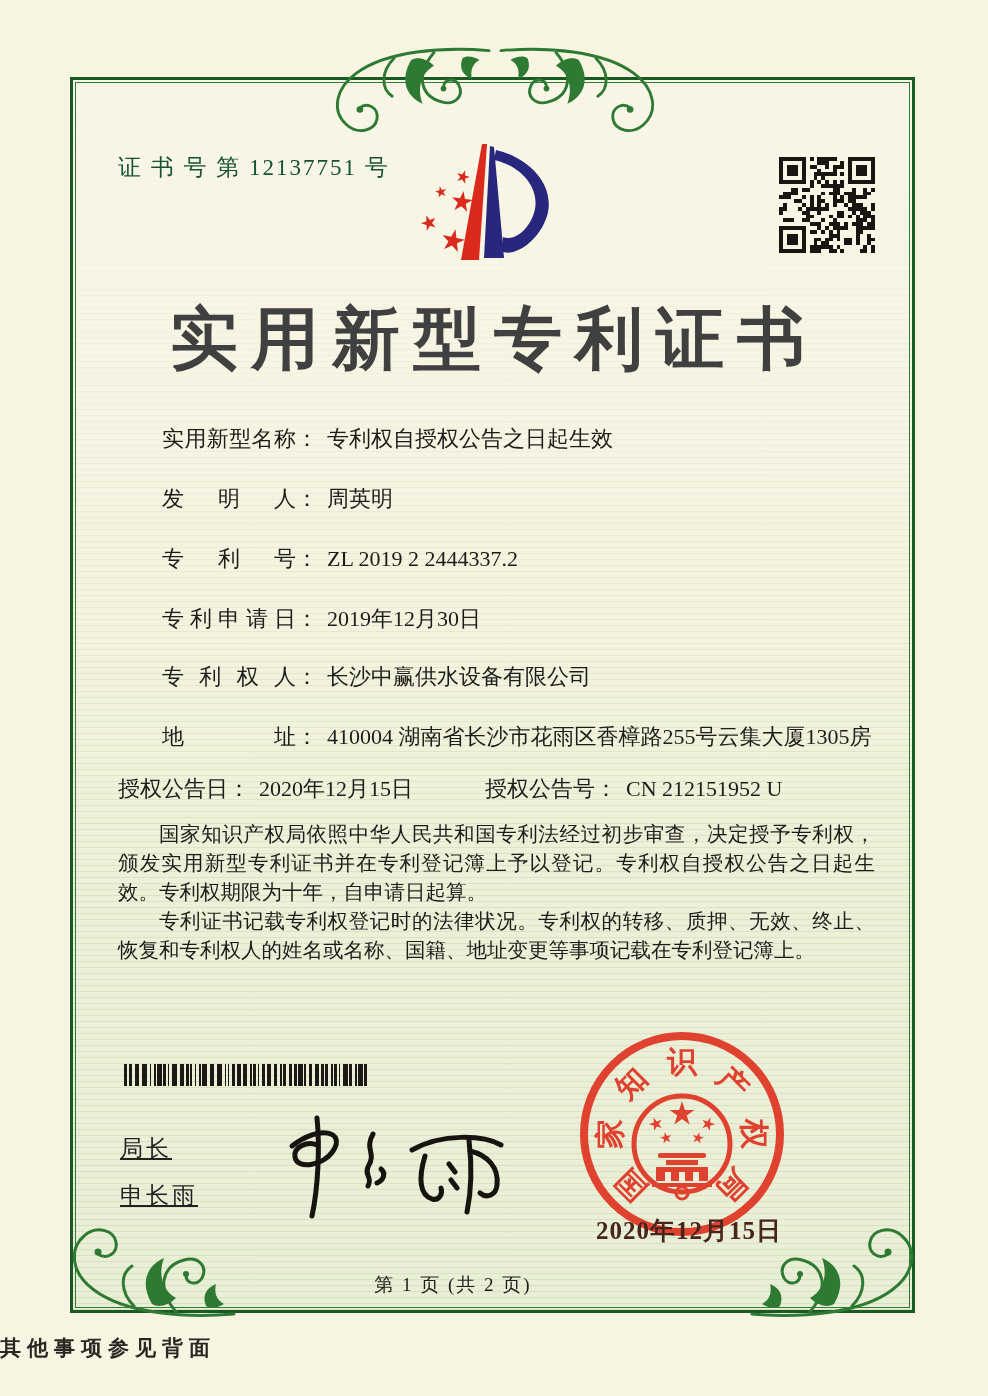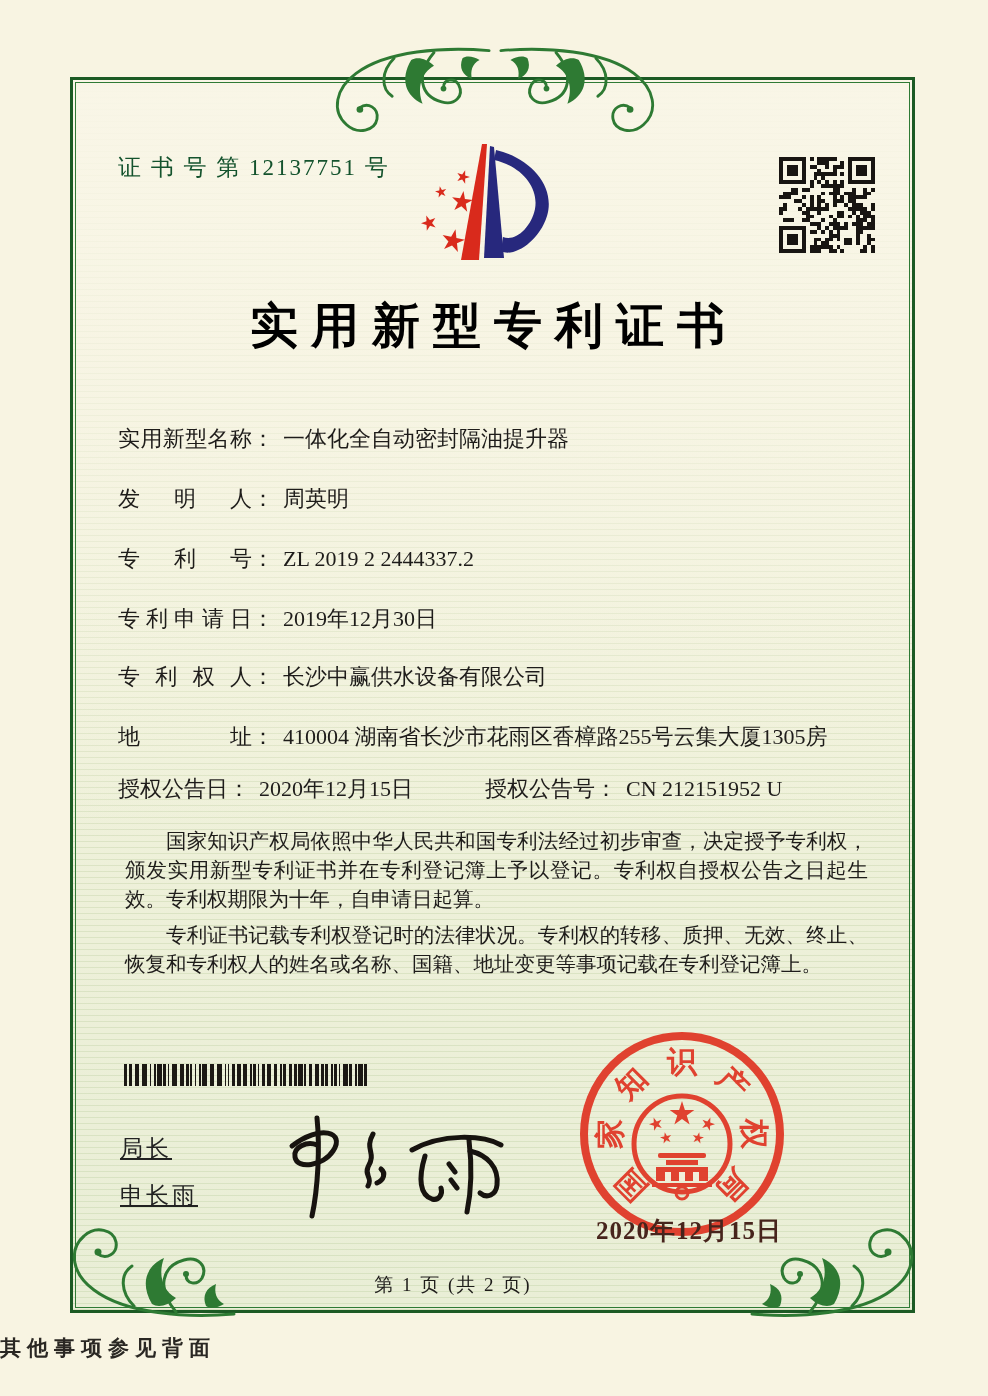--- a/index.html
+++ b/index.html
@@ -14,29 +14,29 @@
     position:absolute; left:70px; top:77px; width:845px; height:1236px;
     box-sizing:border-box; border:3px solid #1c5a24;
     background:
       linear-gradient(180deg, rgba(249,246,231,.95) 0%, rgba(249,246,231,.55) 30%, rgba(249,246,231,0) 62%),
       repeating-linear-gradient(0deg, rgba(124,162,84,.16) 0 1px, rgba(0,0,0,0) 1px 6px),
       linear-gradient(180deg,#f6f3e0 0%,#eff1da 55%,#e9eed6 100%);
   }
   .frame::after{content:""; position:absolute; inset:2px; border:1px solid #2f7a35; pointer-events:none;}
   .abs{position:absolute;}
   .cert-no{left:118px; top:152px; font-size:23px; letter-spacing:2px; color:#14532d;}
-  .title{left:0; right:0; top:294px; text-align:center; font-size:48px; font-weight:bold;
-         letter-spacing:13px; color:#000000;}
+  .title{left:0; right:0; top:294px; text-align:center; font-size:68px; font-weight:bold;
+         letter-spacing:13px; color:#404040;}
   .row{left:118px; font-size:22px; white-space:nowrap;}
-  .row .lb{display:inline-block; width:134px; text-align:justify; text-align-last:justify; vertical-align:bottom;}
+  .row .lb{display:inline-block; width:134px; text-align:justify; text-align-last:justify; vertical-align:bottom;margin-left:44px;}
   .row .cl{display:inline-block;}
   .row .val{margin-left:9px;}
   .grant2{position:absolute; left:367px; top:0;}
   .paras{left:118px; top:820px; width:757px; font-size:20.5px; line-height:29px; text-align:justify;}
-  .paras p{margin:7px; text-indent:2em;}
+  .paras p{margin:0; text-indent:2em;}
   .signer{left:120px; font-family:"Liberation Sans","DejaVu Sans",sans-serif; font-size:23px; letter-spacing:3px; color:#222;text-decoration:underline;}
   .seal-date{left:596px; top:1214px; font-size:25px; letter-spacing:1px; color:#47241c; font-weight:bold;}
   .pageno{left:0; width:906px; top:1272px; text-align:center; font-size:19px; letter-spacing:2px;}
   .backnote{left:0; width:894px; top:1334px; text-align:left; font-size:21px; letter-spacing:6px; color:#2a2723;font-weight:bold;}
   svg{display:block;}
   .crisp{shape-rendering:crispEdges;}
 </style>
 </head>
 <body>
 
@@ -407,21 +407,21 @@
       <rect x="14" y="24" width="1" height="1" fill="#181512"></rect>
       <rect x="16" y="24" width="1" height="1" fill="#181512"></rect>
       <rect x="21" y="24" width="1" height="1" fill="#181512"></rect>
       <rect x="22" y="24" width="1" height="1" fill="#181512"></rect>
       <rect x="24" y="24" width="1" height="1" fill="#181512"></rect>
     </svg>
 
   <div class="abs title">实用新型专利证书</div>
 
   <div class="abs row" style="top:424px">
-    <span class="lb">实用新型名称</span><span class="cl">：</span><span class="val">一体化全自动密封隔油提升器</span>
+    <span class="lb">实用新型名称</span><span class="cl">：</span><span class="val">专利权自授权公告之日起生效</span>
   </div>
   <div class="abs row" style="top:484px">
     <span class="lb">发明人</span><span class="cl">：</span><span class="val">周英明</span>
   </div>
   <div class="abs row" style="top:544px">
     <span class="lb">专利号</span><span class="cl">：</span><span class="val">ZL 2019 2 2444337.2</span>
   </div>
   <div class="abs row" style="top:604px">
     <span class="lb">专利申请日</span><span class="cl">：</span><span class="val">2019年12月30日</span>
   </div>

